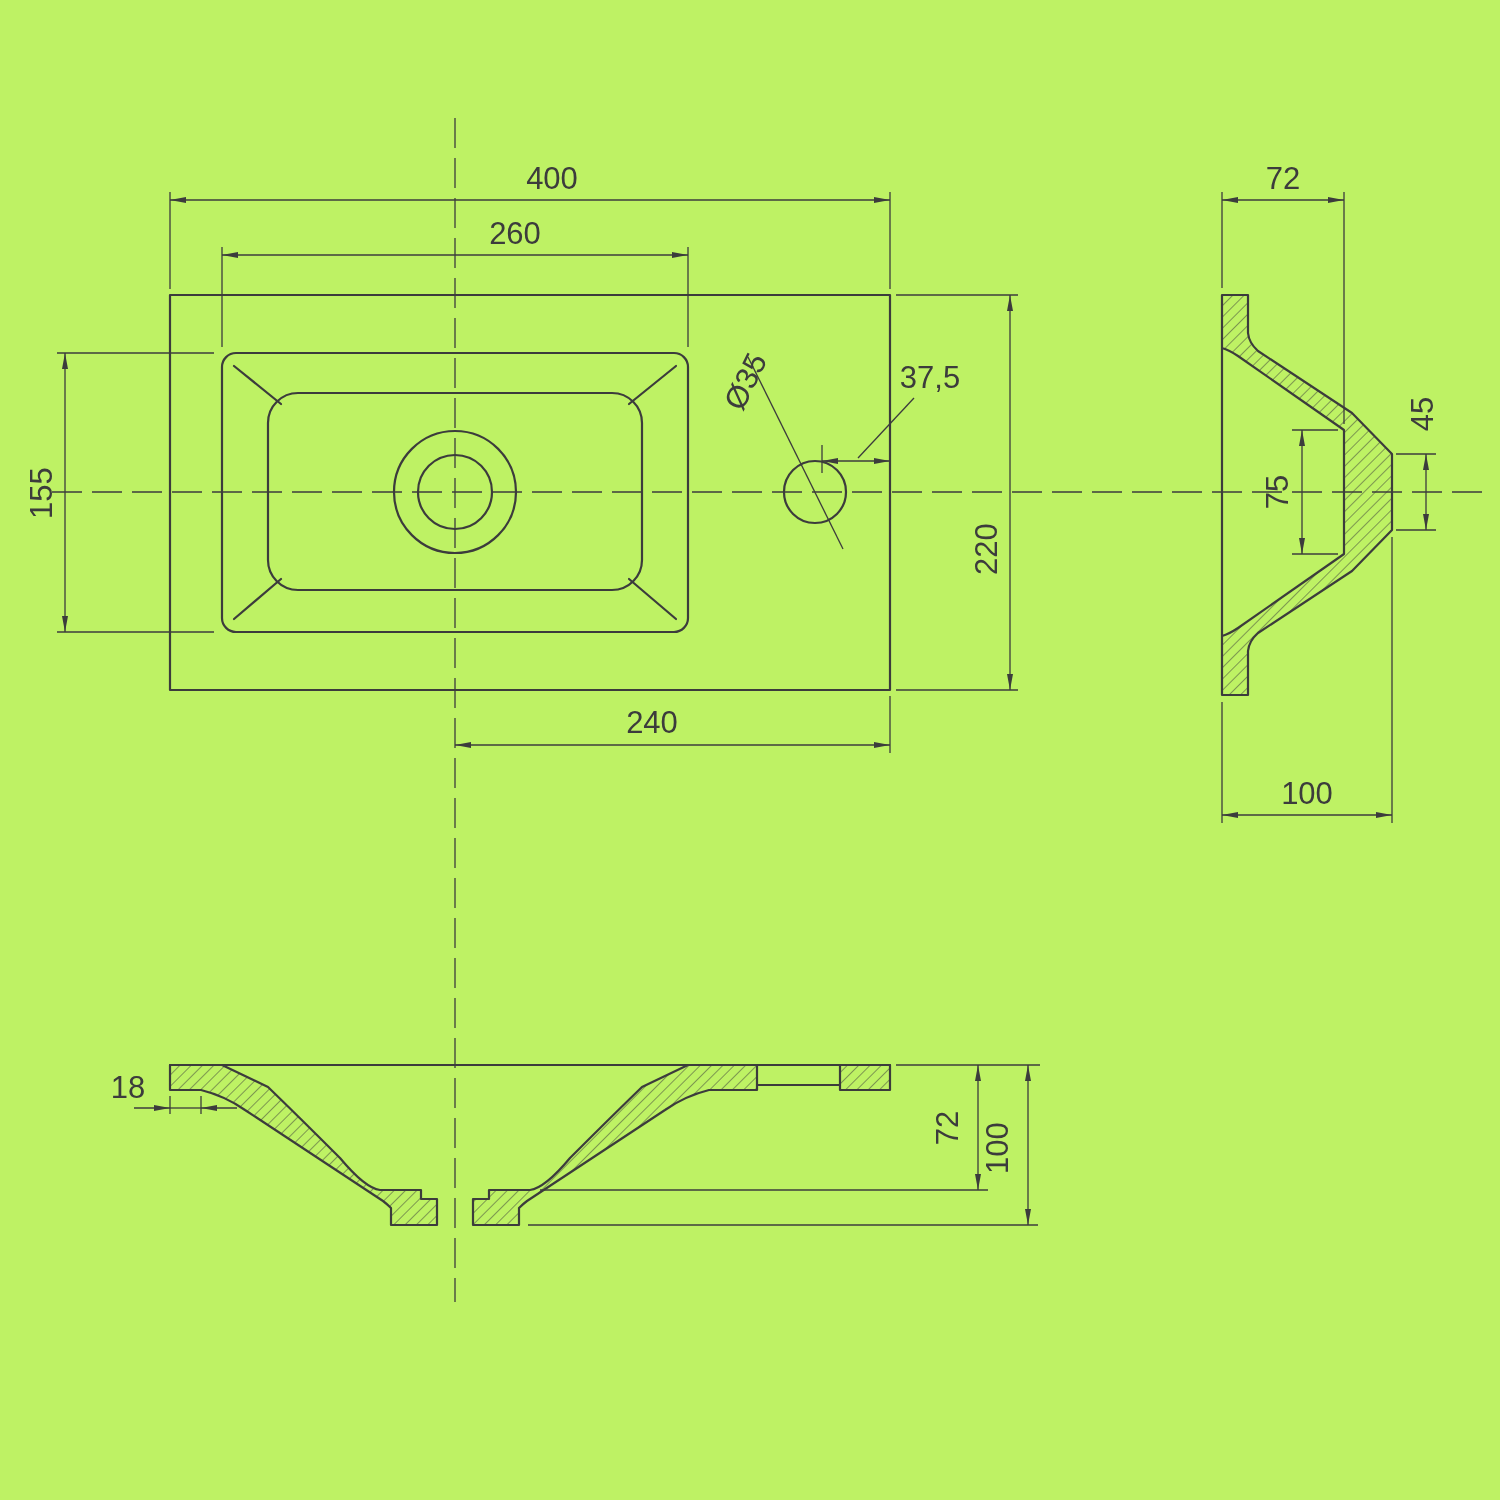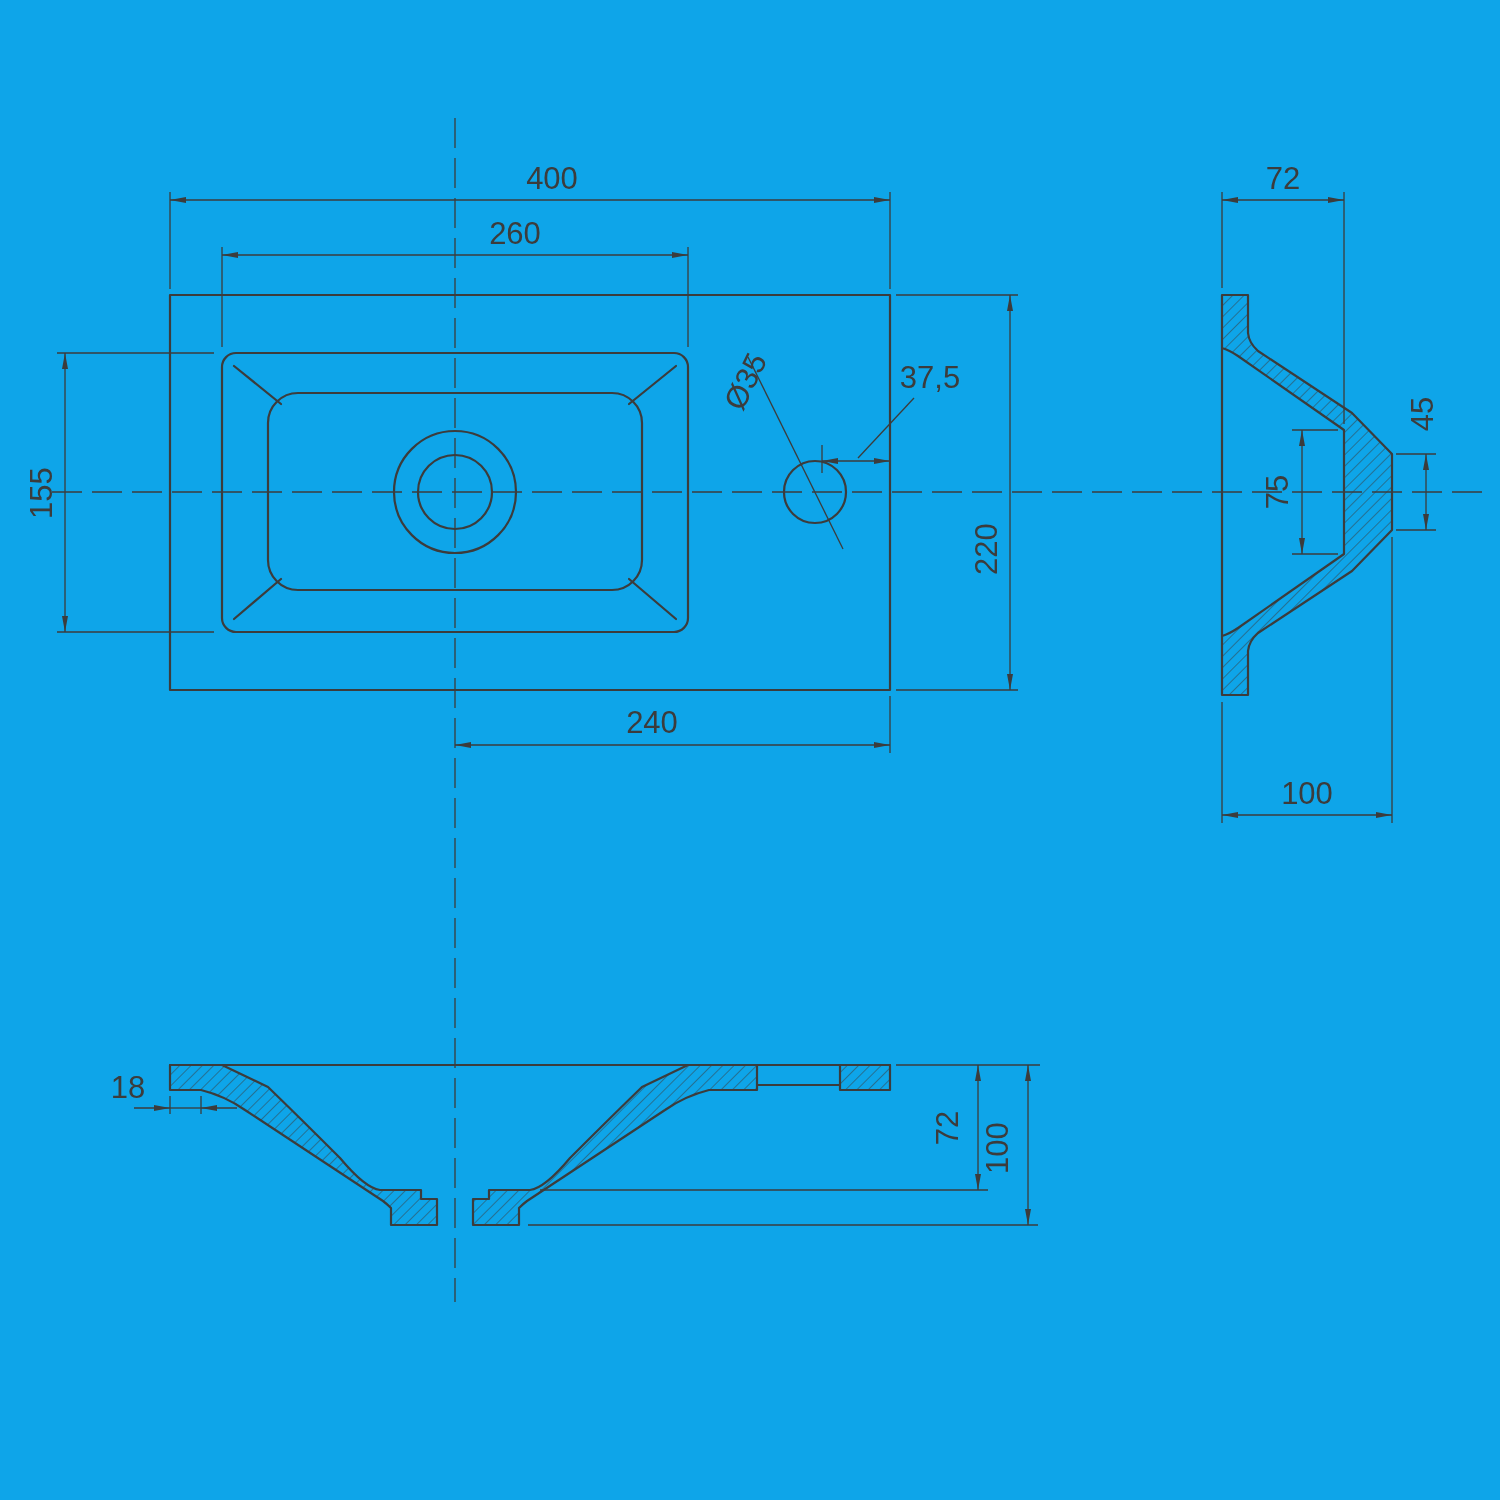--- a/index.html
+++ b/index.html
@@ -1,16 +1,16 @@
 <!DOCTYPE html>
 <html><head>
 <meta charset="utf-8">
 <style>
   html,body{margin:0;padding:0;background:#ffffff;}
-  .frame{width:1500px;height:1500px;position:relative;background:#0ea5e9;overflow:hidden;}
+  .frame{width:1500px;height:1500px;position:relative;background:#bef264;overflow:hidden;}
   svg{display:block;}
   .thick{stroke:#3c3c3c;stroke-width:2.2;fill:none;stroke-linejoin:round;stroke-linecap:round;}
   .shell{stroke:#3c3c3c;stroke-width:2.2;fill:url(#hatch);stroke-linejoin:round;}
   .thin{stroke:#3c3c3c;stroke-width:1.3;fill:none;}
   .cl{stroke:#3c3c3c;stroke-width:1.3;fill:none;stroke-dasharray:30 10;}
   text.dim{font-family:"Liberation Sans", sans-serif;font-size:31px;fill:#3c3c3c;}
 </style>
 </head>
 <body>
 

